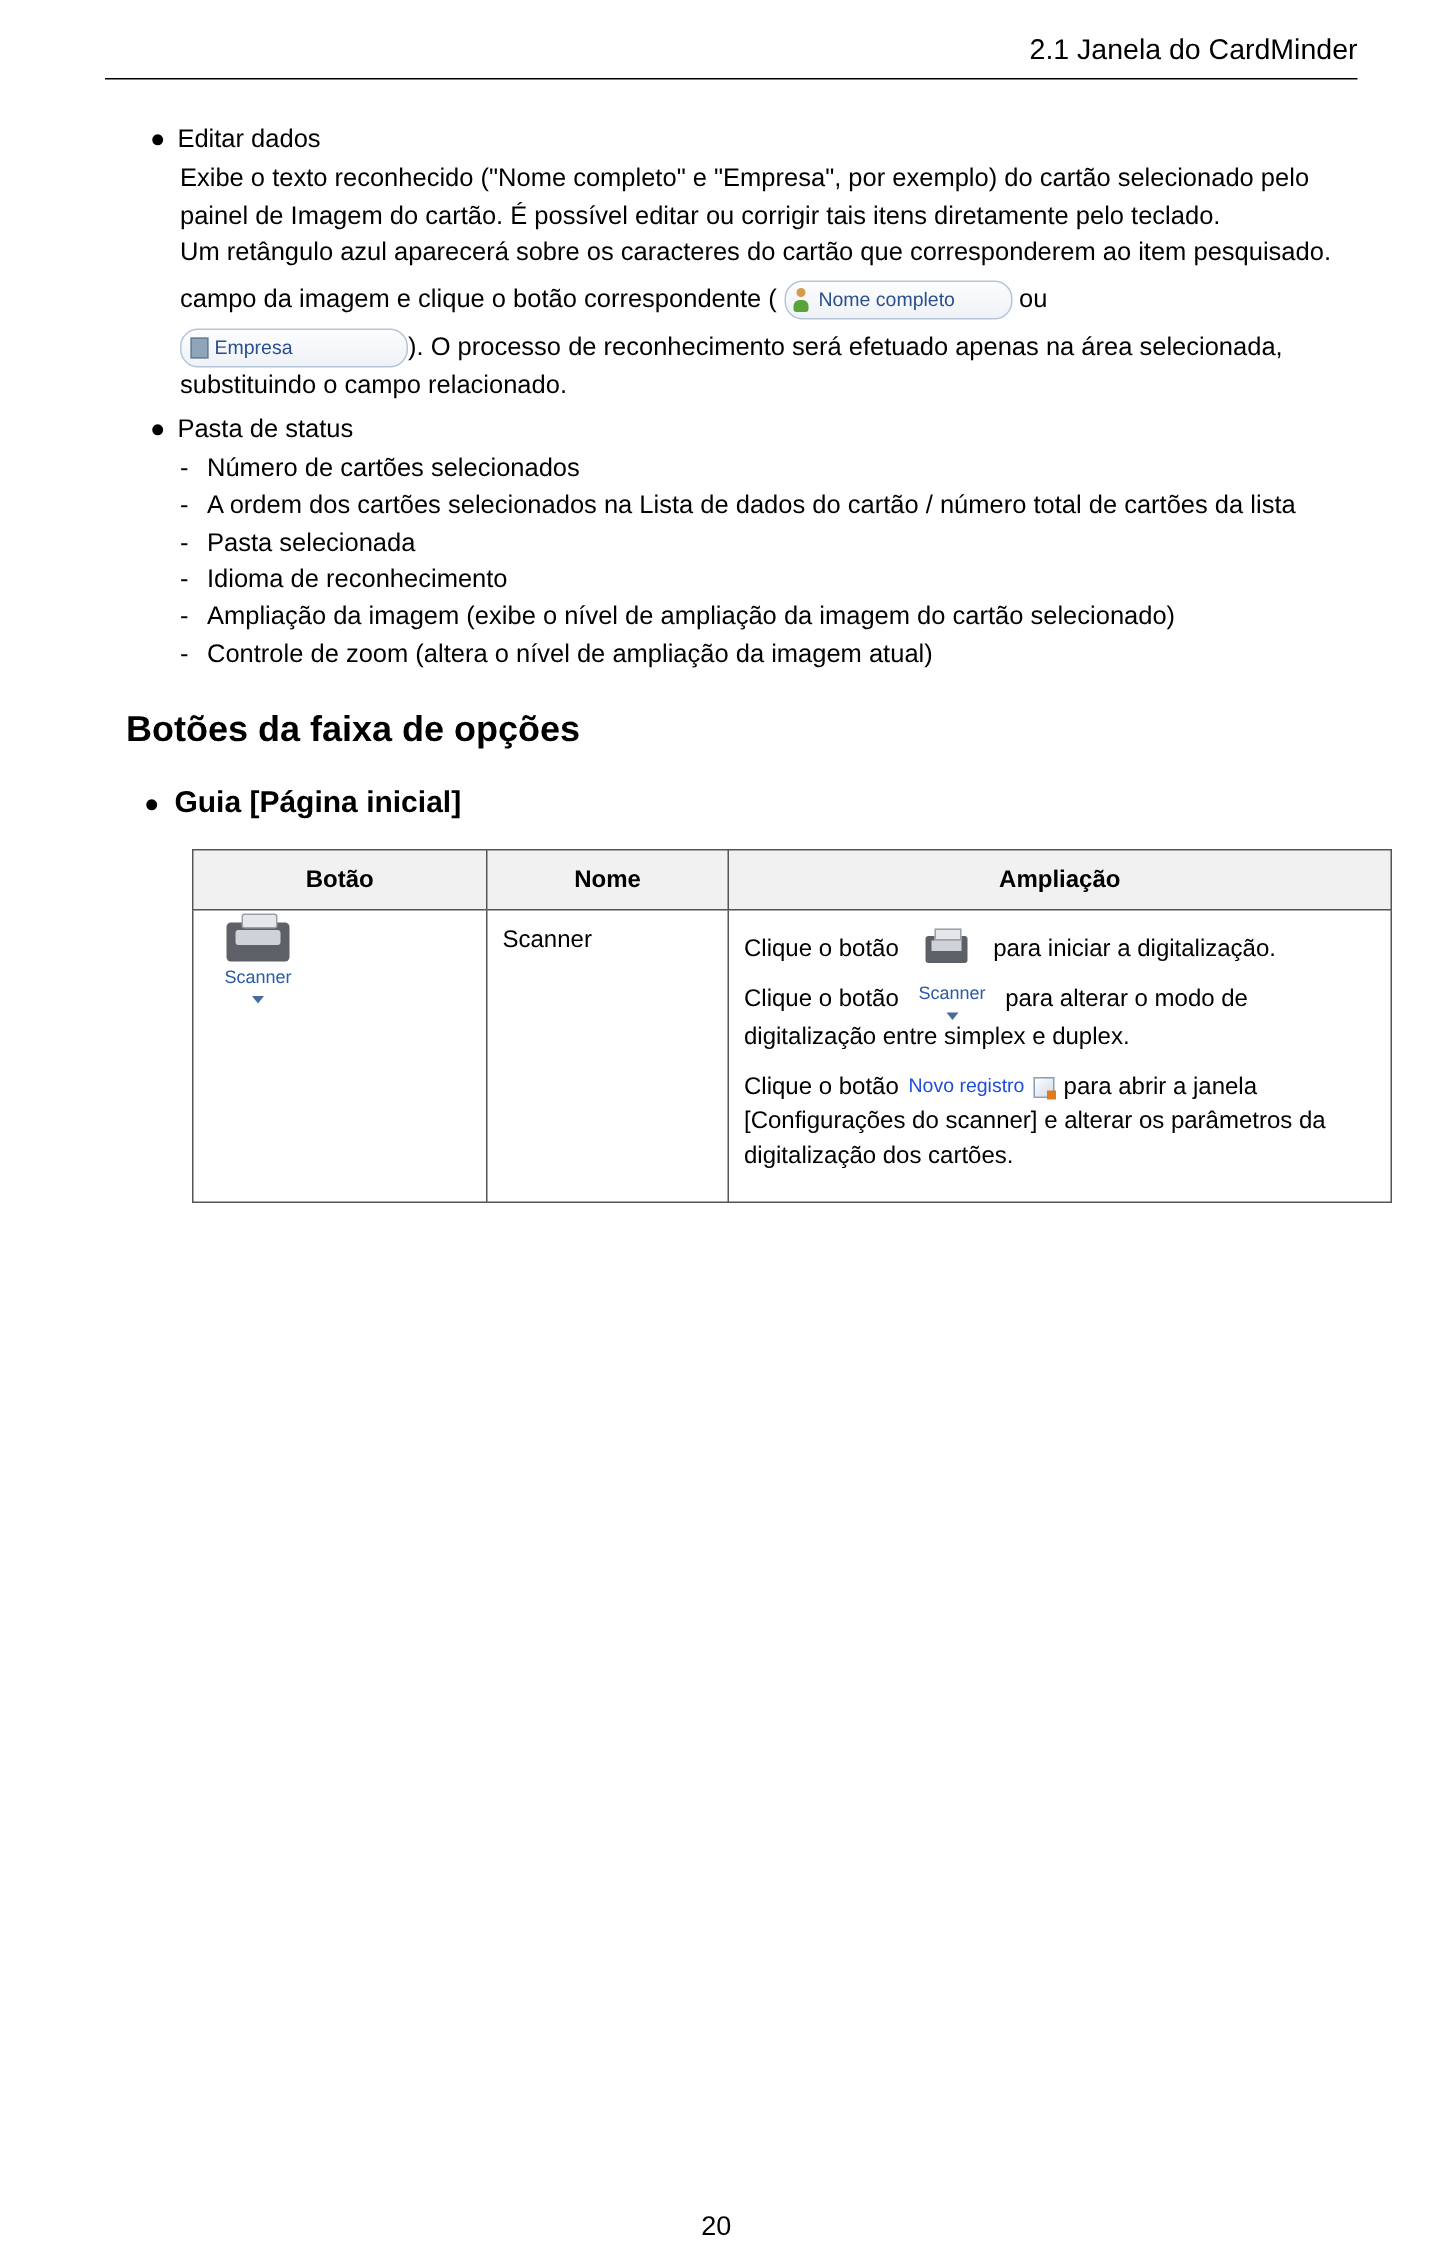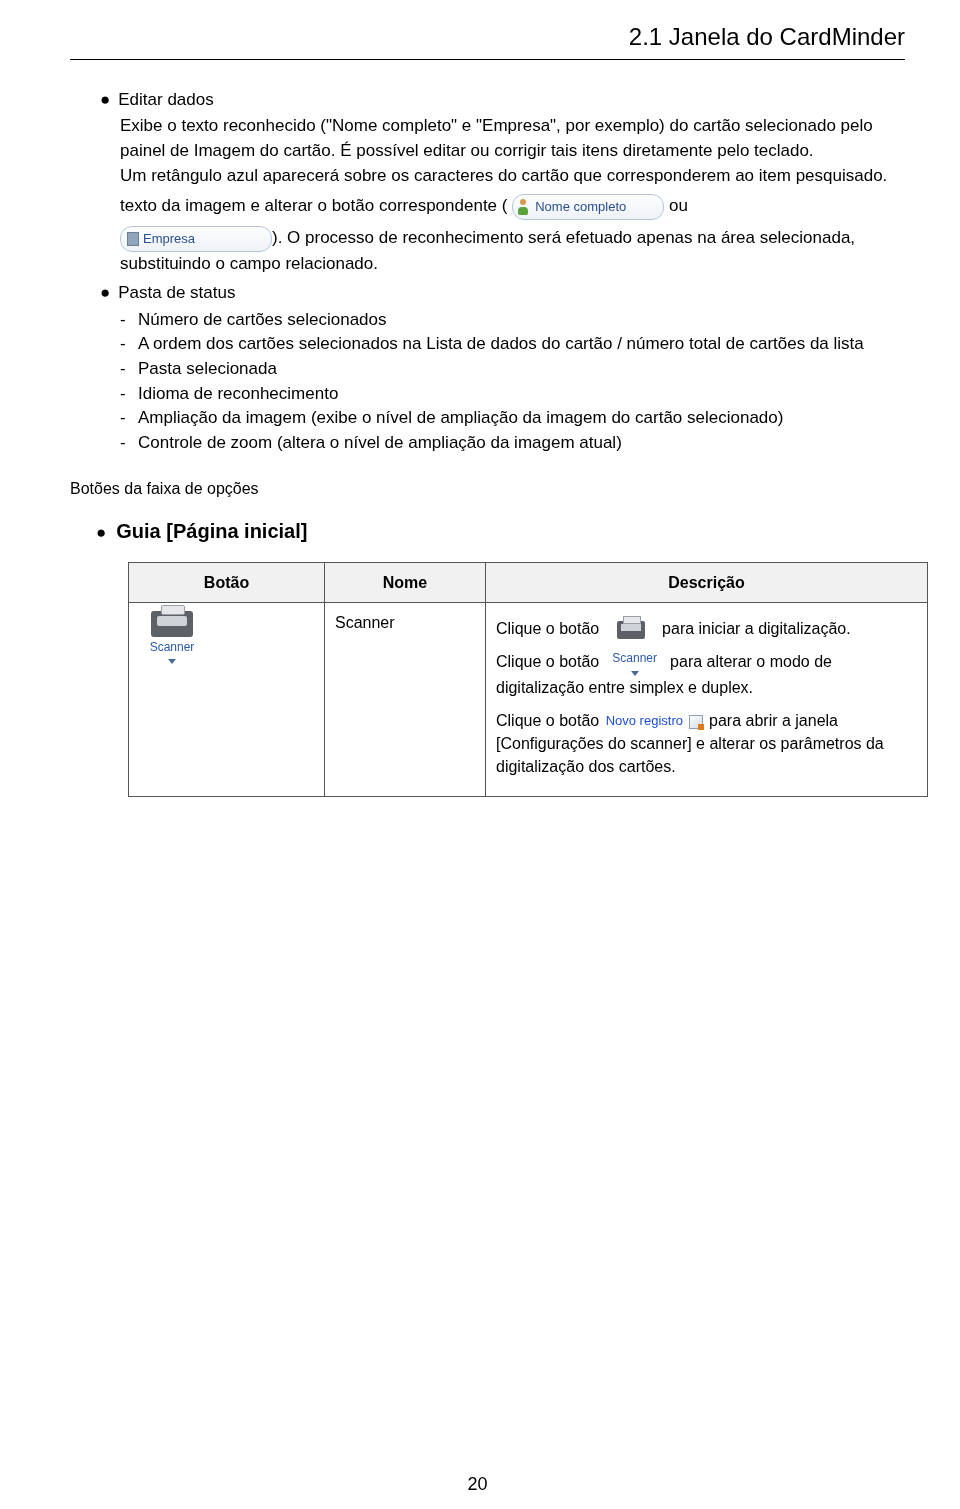--- a/index.html
+++ b/index.html
@@ -18,21 +18,21 @@
     box-sizing: border-box;
     position: relative;
   }
   .header-rule {
     border-bottom: 1px solid #000;
     padding-bottom: 4px;
     margin-bottom: 28px;
   }
   .header-title {
     text-align: right;
-    font-size: 24px;
+    font-size: 19px;
   }
   .bullet-item {
     margin-left: 50px;
     margin-bottom: 2px;
   }
   .bullet-head {
     display: flex;
     align-items: baseline;
   }
   .bullet {
@@ -83,23 +83,23 @@
     background:#5aa23a; border-radius:4px 4px 2px 2px;
   }
   .ico-building {
     width:14px; height:14px; position:relative;
   }
   .ico-building::before {
     content:""; position:absolute; left:2px; bottom:0; width:10px; height:12px;
     background:#8fa5ba; border:1px solid #6b7f93;
   }
   h2.section {
-    font-size: 16px;
-    font-weight: normal;
-    margin: 22px 0 6px 0;
+    font-size: 24px;
+    font-weight: bold;
+    margin: 22px 0 6px 14px;
   }
   .section-intro { margin-left: 0; }
   .tab-bullet {
     margin-top: 16px;
     margin-left: 50px;
     display:flex;
     align-items:baseline;
     font-weight:bold;
     font-size:20px;
   }
@@ -192,21 +192,21 @@
 
   <div class="bullet-item">
     <div class="bullet-head">
       <span class="bullet">●</span>
       <span>Editar dados</span>
     </div>
   </div>
   <div class="body-text">Exibe o texto reconhecido ("Nome completo" e "Empresa", por exemplo) do cartão selecionado pelo painel de Imagem do cartão. É possível editar ou corrigir tais itens diretamente pelo teclado.</div>
   <div class="body-text">Um retângulo azul aparecerá sobre os caracteres do cartão que corresponderem ao item pesquisado.</div>
   <div class="body-text" style="margin-top:6px;">
-    <span>texto da imagem e alterar o botão correspondente (</span>
+    <span>campo da imagem e clique o botão correspondente (</span>
     <span class="btn-inline wide">
       <span class="ico-person"></span>
       <span>Nome completo</span>
     </span>
     <span> ou</span>
   </div>
   <div class="body-text" style="margin-top:6px;">
     <span class="btn-inline wide">
       <span class="ico-building"></span>
       <span>Empresa</span>
@@ -251,21 +251,21 @@
   <div class="tab-bullet">
     <span class="bullet">●</span>
     <span>Guia [Página inicial]</span>
   </div>
 
   <table class="btable">
     <thead>
       <tr>
         <th class="col-botao">Botão</th>
         <th class="col-nome">Nome</th>
-        <th>Descrição</th>
+        <th>Ampliação</th>
       </tr>
     </thead>
     <tbody>
       <tr>
         <td>
           <div class="scanner-btn-large">
             <div class="scanner-icon"></div>
             <div>Scanner</div>
             <div class="tri-down"></div>
           </div>

